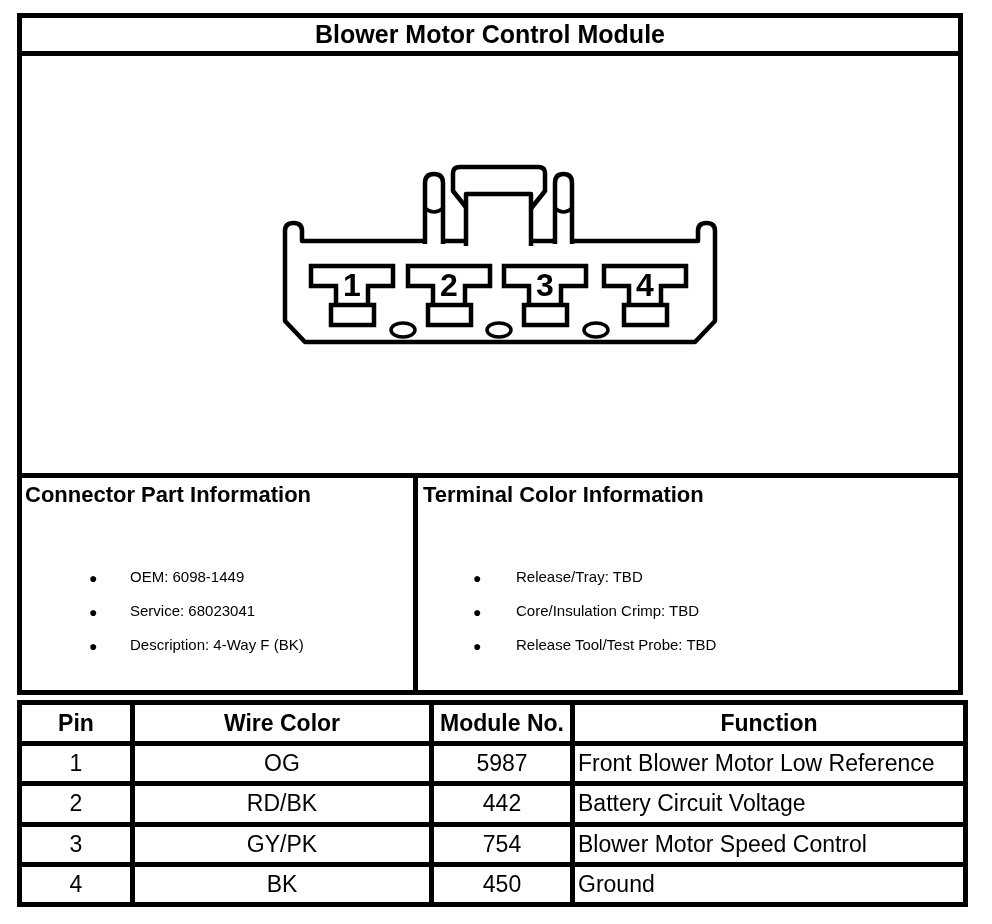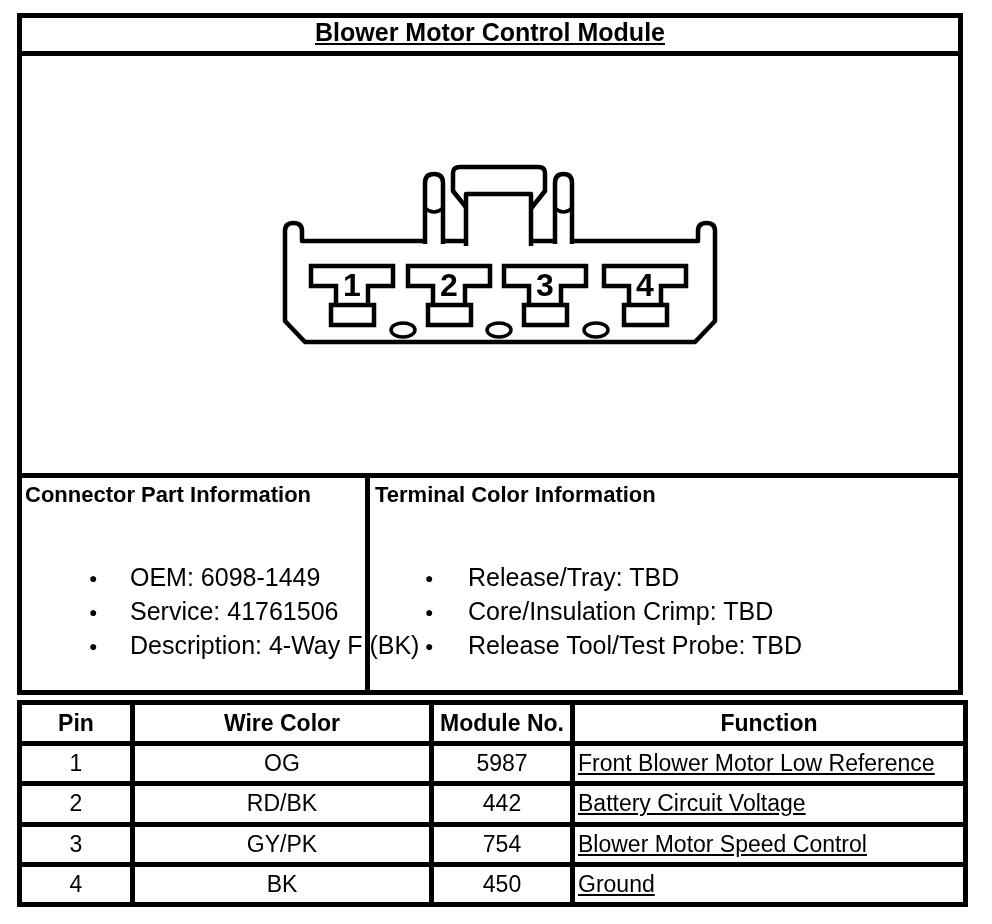--- a/index.html
+++ b/index.html
@@ -9,57 +9,57 @@
     background:#ffffff;
     font-family:"Liberation Sans", sans-serif;
     color:#000;
   }
   .upper-box{
     position:absolute;left:17px;top:13px;width:946px;height:682px;
     border:5px solid #000;box-sizing:border-box;background:#fff;
   }
   .title-bar{
     height:33px;border-bottom:5px solid #000;
-    display:flex;justify-content:center;
-    font-size:25px;font-weight:bold;text-decoration:underline;
+    display:flex;align-items:center;justify-content:center;
+    font-size:25px;font-weight:bold;
   }
   .diagram-area{
     height:417px;border-bottom:5px solid #000;
     overflow:hidden;
   }
   .part-info-row{
     display:flex;height:212px;
   }
   .part-cell{
     box-sizing:border-box;padding:4px 2px 0 3px;
   }
-  .part-cell.left{width:348px;border-right:5px solid #000;}
+  .part-cell.left{width:396px;border-right:5px solid #000;}
   .part-cell.right{flex:1;padding-left:5px;}
   .part-title{font-size:22px;font-weight:bold;line-height:26px;}
-  .part-list{list-style:none;margin:52px 0 0 0;padding:0;font-size:25px;}
+  .part-list{list-style:none;margin:52px 0 0 0;padding:0;font-size:15px;}
   .part-list li{position:relative;line-height:34px;white-space:nowrap;}
   .part-cell.left  .part-list li{padding-left:105px;}
   .part-cell.right .part-list li{padding-left:93px;}
   .part-cell.left  .part-list li::before,
   .part-cell.right .part-list li::before{
     content:"●";position:absolute;font-size:14px;top:1px;
   }
   .part-cell.left  .part-list li::before{left:64px;}
   .part-cell.right .part-list li::before{left:50px;}
   .pin-table{
     position:absolute;left:17px;top:700px;width:946px;height:207px;
     border-collapse:collapse;table-layout:fixed;background:#fff;
   }
   .pin-table th,.pin-table td{
     border:5px solid #000;font-size:23px;padding:0;
     overflow:hidden;white-space:nowrap;
   }
   .pin-table th{font-weight:bold;height:36px;text-align:center;}
   .pin-table td{text-align:center;height:34px;}
-  .pin-table td.fn{text-align:left;padding-left:3px;text-decoration:underline;}
+  .pin-table td.fn{text-align:left;padding-left:3px;}
   svg text.cavity-num{
     font-family:"Liberation Sans", sans-serif;
     font-weight:bold;font-size:32px;fill:#000;
   }
 </style>
 </head>
 <body>
 
 <div class="page">
 
@@ -111,21 +111,21 @@
         <ellipse cx="477" cy="274" rx="12" ry="7" fill="#ffffff" stroke="#000000" stroke-width="3.5"></ellipse>
         <ellipse cx="574" cy="274" rx="12" ry="7" fill="#ffffff" stroke="#000000" stroke-width="3.5"></ellipse>
       </svg>
     </div>
 
     <div class="part-info-row">
       <div class="part-cell left">
         <div class="part-title">Connector Part Information</div>
         <ul class="part-list">
           <li>OEM: 6098-1449</li>
-          <li>Service: 41761506</li>
+          <li>Service: 68023041</li>
           <li>Description: 4-Way F (BK)</li>
         </ul>
       </div>
       <div class="part-cell right">
         <div class="part-title">Terminal Color Information</div>
         <ul class="part-list">
           <li>Release/Tray: TBD</li>
           <li>Core/Insulation Crimp: TBD</li>
           <li>Release Tool/Test Probe: TBD</li>
         </ul>

